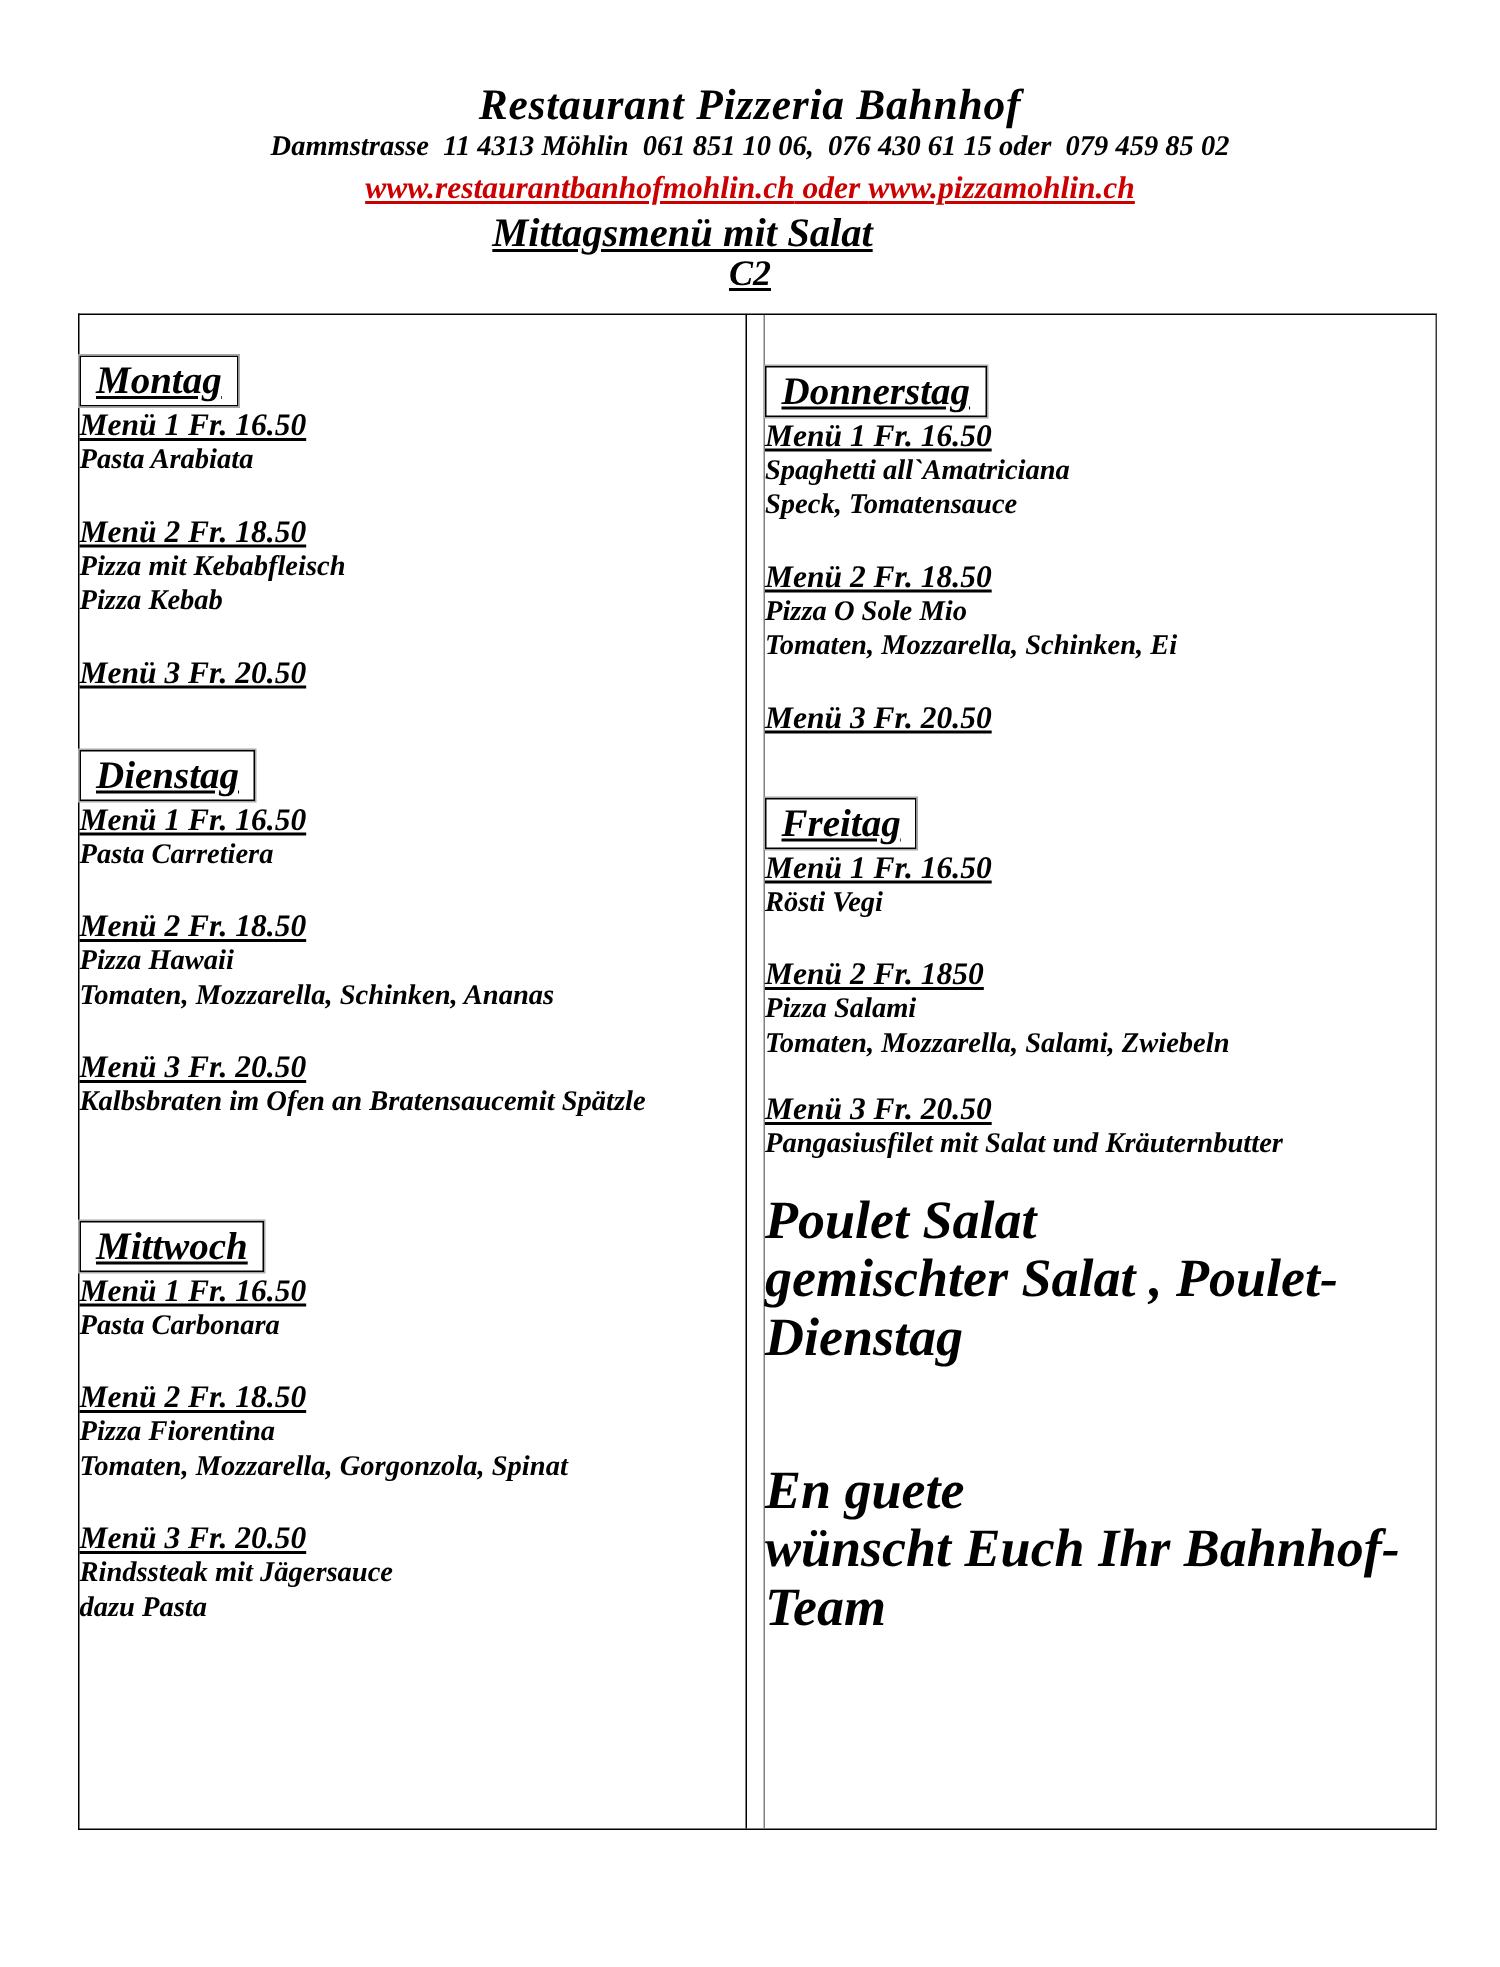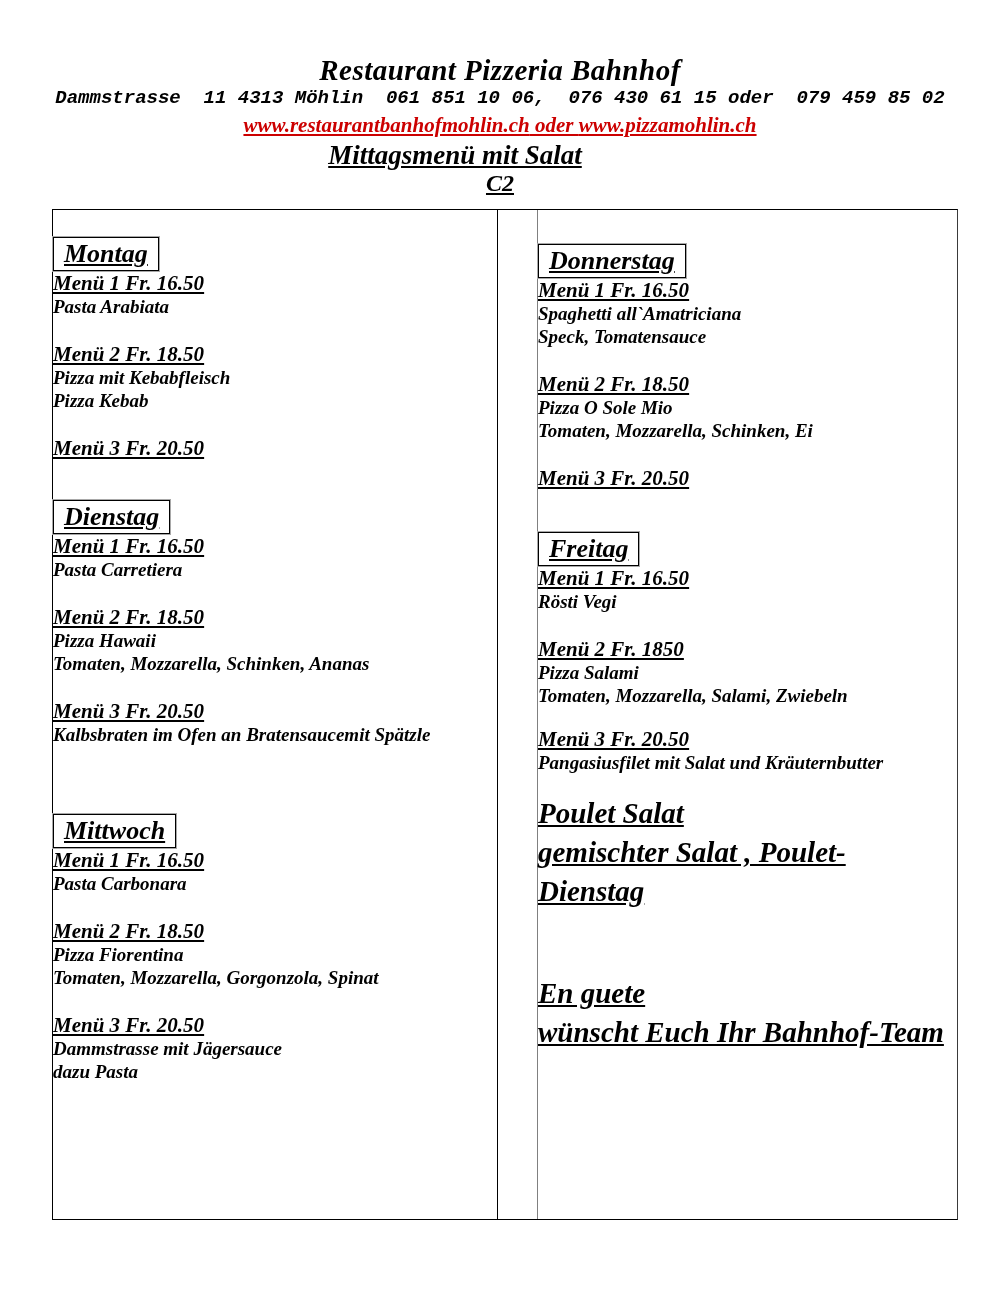--- a/index.html
+++ b/index.html
@@ -4,55 +4,55 @@
 <style>
   html, body { margin:0; padding:0; }
   body {
     width:1000px; height:1311px; background:#ffffff; color:#000;
     font-family:"Liberation Serif","DejaVu Serif",serif;
     position:relative; overflow:hidden;
   }
   
   .hdr { text-align:center; padding-top:55px; font-style:italic; font-weight:bold; }
   .title    { font-size:29px; line-height:30px; letter-spacing:0.5px; }
-  .addr     { font-size:19px; line-height:26px; white-space:pre;font-family:Liberation Mono, monospace; }
+  .addr     { font-size:19px; line-height:26px; white-space:pre; }
   .urlline  { font-size:21px; line-height:28px; color:#cc0000; }
   .urlline a { color:#cc0000; text-decoration:underline; }
   .urlline .u1 { font-weight:bold; }
   .subtitle { font-size:27px; line-height:32px; text-decoration:underline; position:relative; left:-45px; }
   .code     { font-size:24px; line-height:25px; text-decoration:underline; }
 
   
   .menu-table {
     position:absolute; top:209px; left:52px; width:904px; height:1009px;
     border-top:1.5px solid #000; border-left:1.5px solid #000;
     border-bottom:1.5px solid #000; border-right:1.5px solid #3a3a3a;
   }
   .col { position:absolute; top:0; bottom:0; text-align:left; font-style:italic; font-weight:bold; }
   .col-left  { left:0; width:444px; border-right:1.5px solid #000; }
-  .col-right { left:456px; right:0; border-left:1.5px solid #808080;margin-left:28px; }
+  .col-right { left:456px; right:0; border-left:1.5px solid #808080; }
 
   .day-box-wrap { line-height:0; }
   .day-box {
     display:inline-block; font-size:26px; line-height:29px; padding:1px 10px 2px 10px;
     border:1px solid #000; outline:1px solid #a8a8a8; text-decoration:underline;
   }
   .menu-label { font-size:21px; line-height:24px; text-decoration:underline; }
   .dish { font-size:19px; line-height:23px; }
   .menu-item { margin-top:24px; }
   .menu-item.first { margin-top:0; }
 
   .mt-montag     { margin-top:27px; }
   .mt-dienstag   { margin-top:40px; }
   .mt-mittwoch   { margin-top:68px; }
   .mt-donnerstag { margin-top:34px; }
   .mt-freitag    { margin-top:42px; }
   .mt-small      { margin-top:20px; }
 
-  .big { font-size:29px; line-height:39px; text-decoration:underline; }
+  .big { font-size:36px; line-height:39px; }
   .specials { margin-top:20px; }
   .farewell { margin-top:63px; }
 </style>
 </head>
 <body>
 
 <div class="hdr">
   <div class="title">Restaurant Pizzeria Bahnhof</div>
   <div class="addr">Dammstrasse  11 4313 Möhlin  061 851 10 06,  076 430 61 15 oder  079 459 85 02</div>
   <div class="urlline"><a class="u1">www.restaurantbanhofmohlin.ch</a><span style="text-decoration:underline;"> oder </span><a class="u2">www.pizzamohlin.ch</a></div>
@@ -103,21 +103,21 @@
         <div class="menu-label">Menü 1 Fr. 16.50</div>
         <div class="dish">Pasta Carbonara</div>
       </div>
       <div class="menu-item">
         <div class="menu-label">Menü 2 Fr. 18.50</div>
         <div class="dish">Pizza Fiorentina</div>
         <div class="dish">Tomaten, Mozzarella, Gorgonzola, Spinat</div>
       </div>
       <div class="menu-item">
         <div class="menu-label">Menü 3 Fr. 20.50</div>
-        <div class="dish">Dammstrasse mit Jägersauce</div>
+        <div class="dish">Rindssteak mit Jägersauce</div>
         <div class="dish">dazu Pasta</div>
       </div>
     </div>
 
   </div>
 
   <div class="col col-right">
 
     <div>
       <div class="day-box-wrap mt-donnerstag"><span class="day-box">Donnerstag</span></div>

